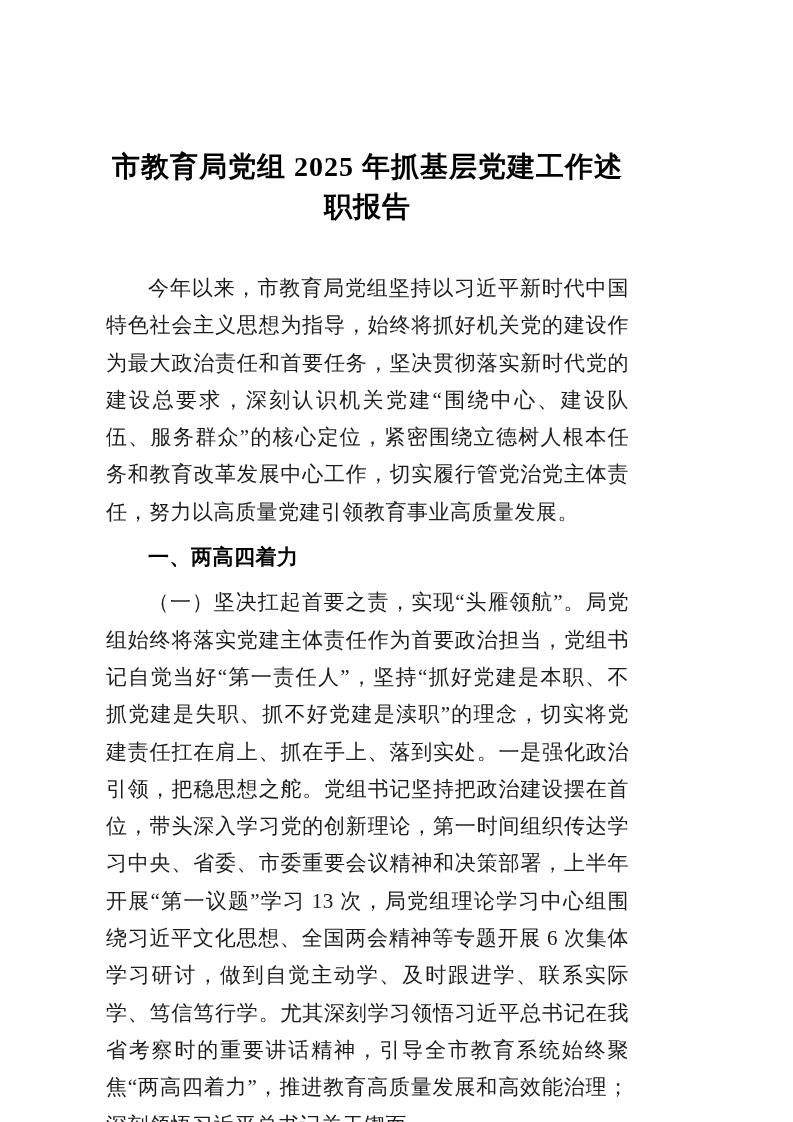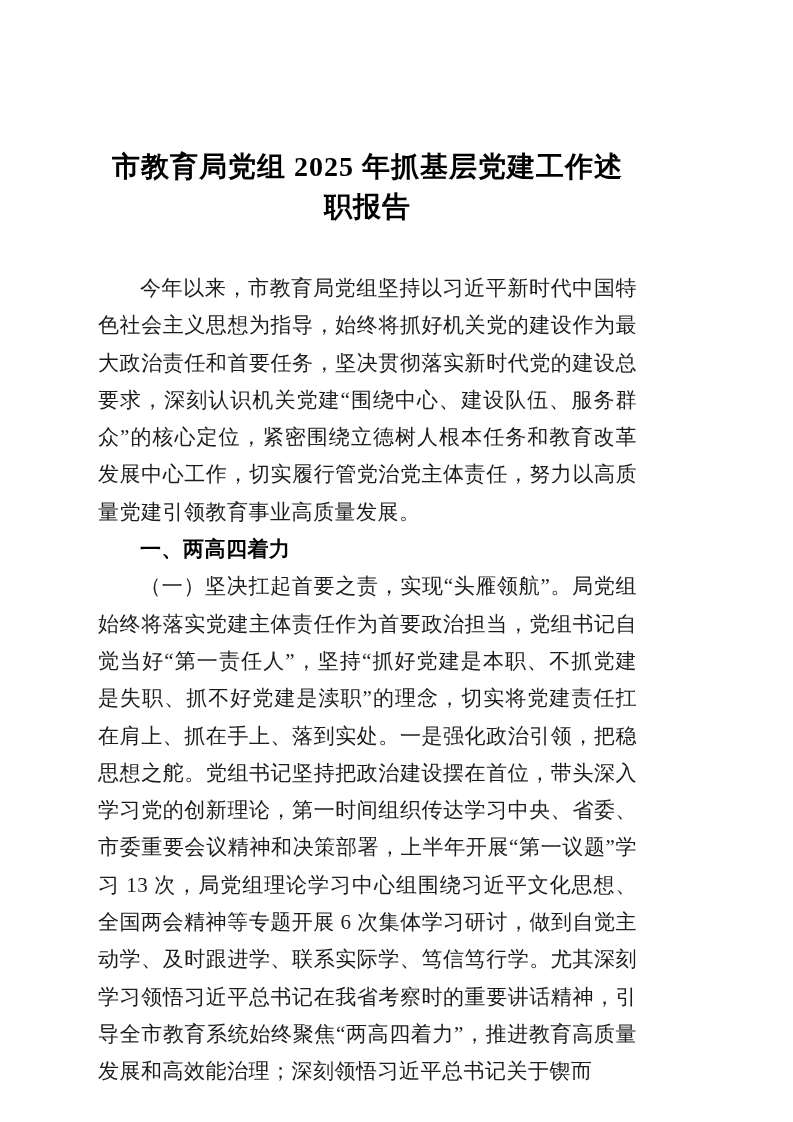--- a/index.html
+++ b/index.html
@@ -28,21 +28,21 @@
     font-weight: bold;
     text-align: center;
     letter-spacing: 1px;
     color: #000000;
     font-family: "Liberation Serif", serif;
   }
   .body-block {
     margin-top: 43px;
   }
   .para {
-    margin: 0;
+    margin: 8px;
     font-size: 21px;
     line-height: 37.3px;
     letter-spacing: 0.5px;
     text-align: justify;
     text-justify: inter-ideograph;
     text-indent: 2em;
     word-break: break-all;
   }
   .heading {
     font-weight: bold;

